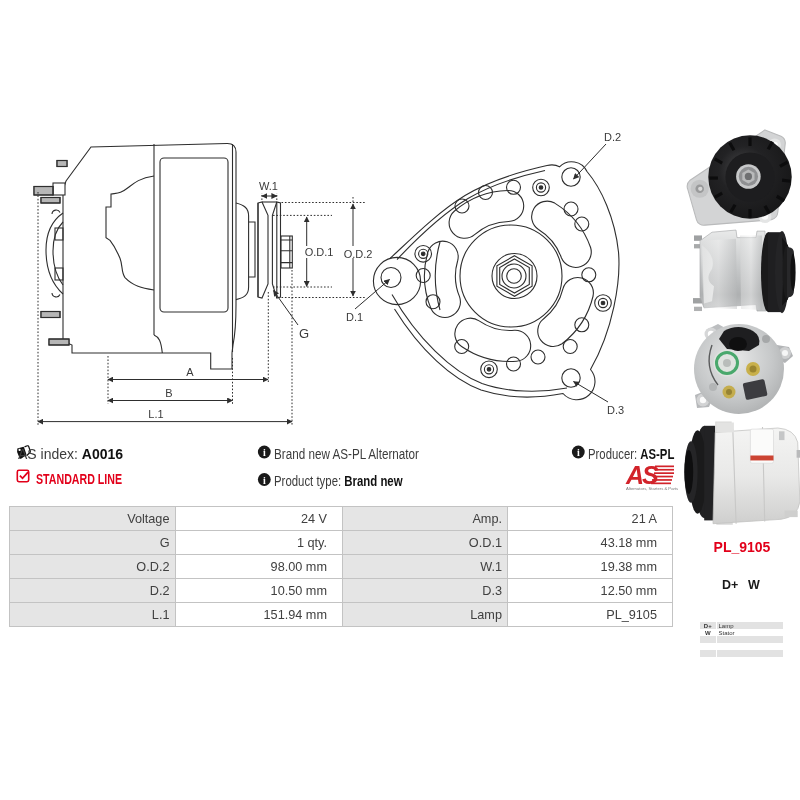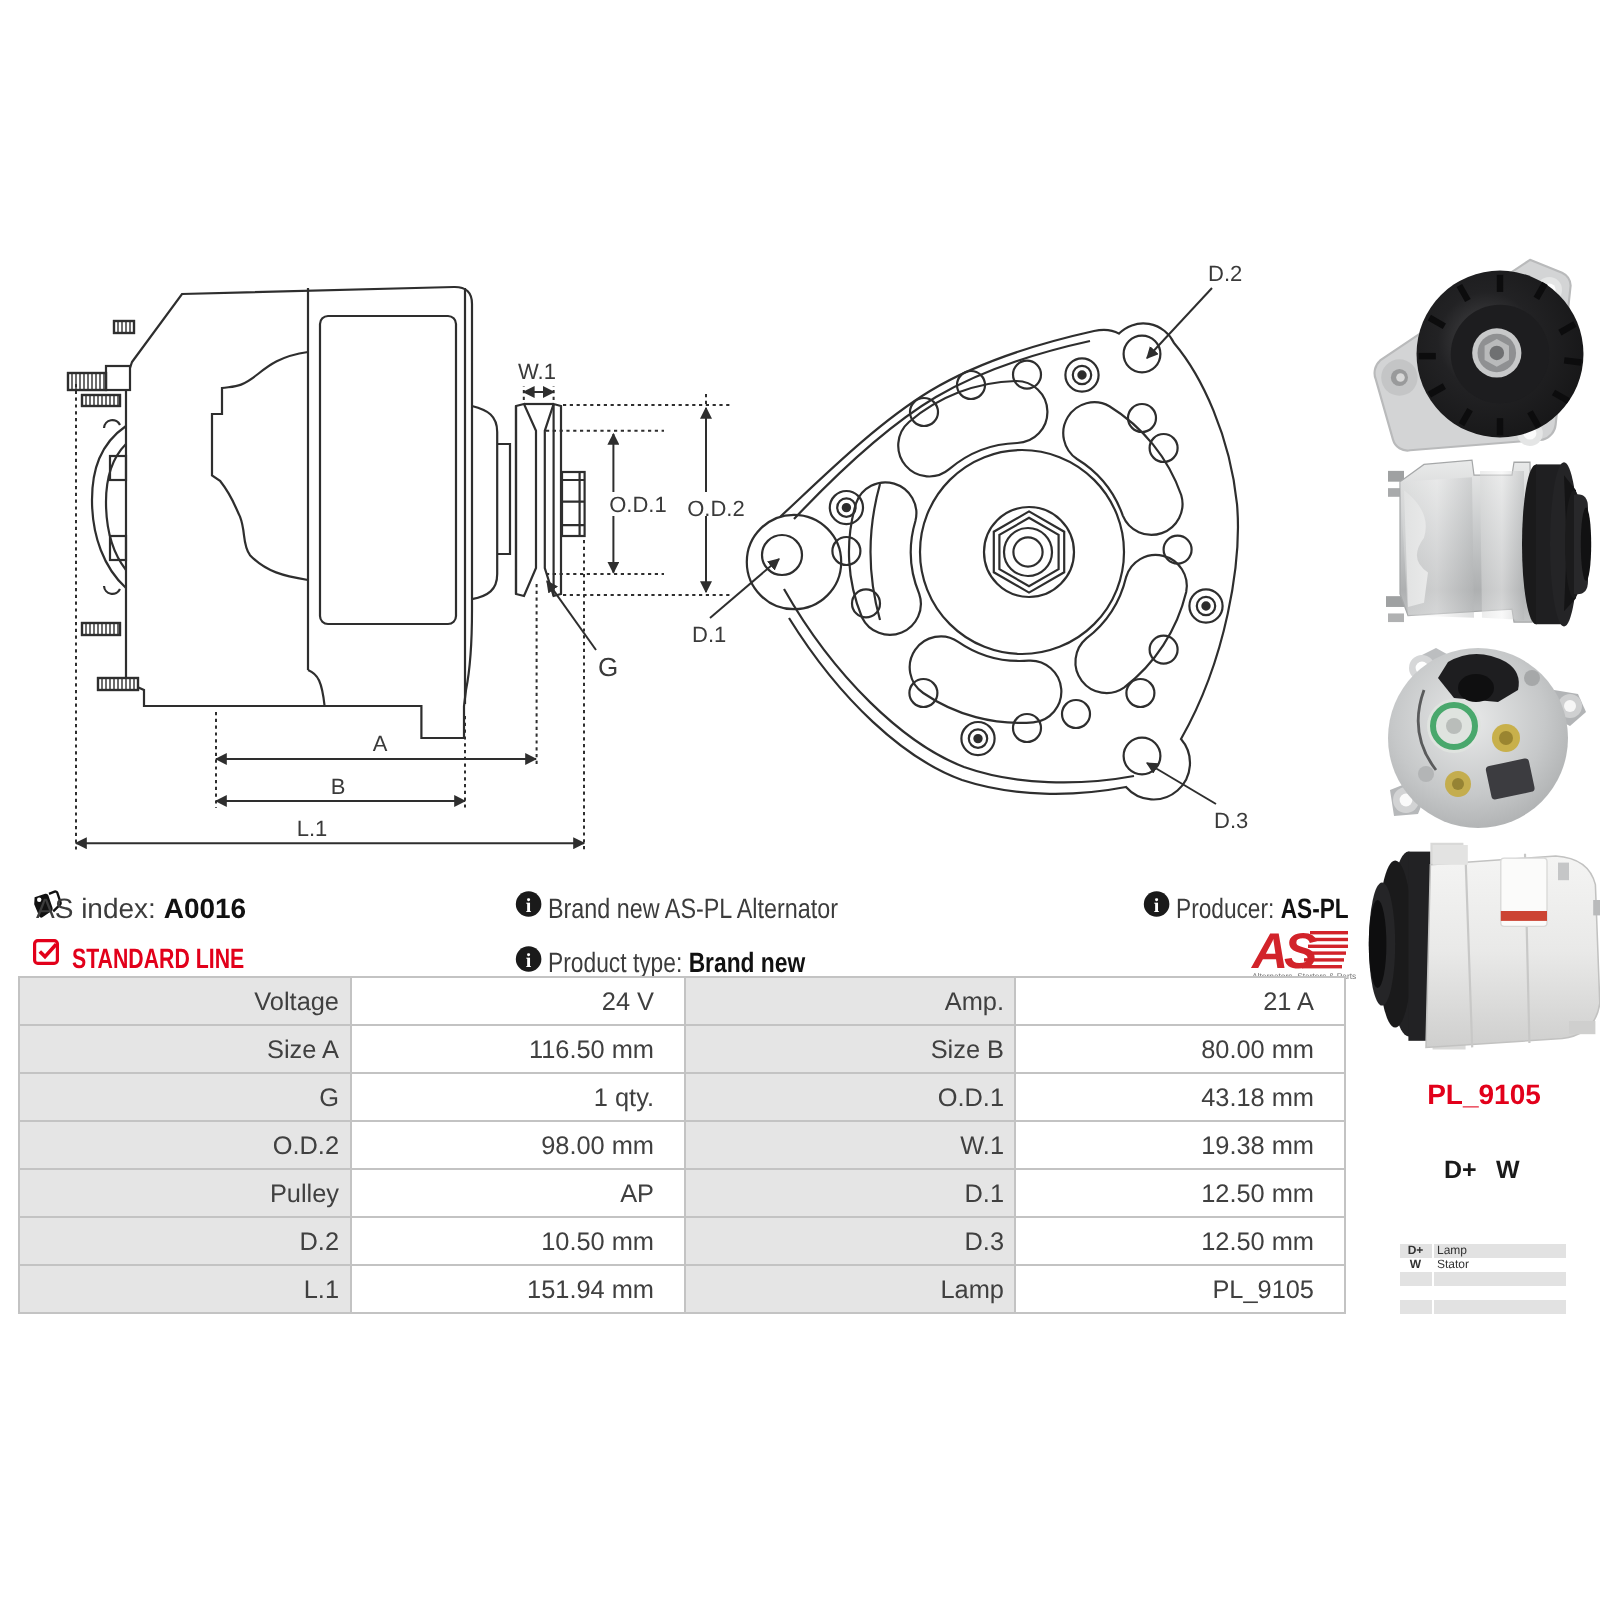--- a/index.html
+++ b/index.html
@@ -2,21 +2,21 @@
 <html><head>
 <meta charset="utf-8">
 <style>
 html,body{margin:0;padding:0}
 body{width:800px;height:800px;background:#fff;font-family:"Liberation Sans",sans-serif;position:relative;overflow:hidden}
 .abs{position:absolute}
 .b{font-weight:bold}
 .red{color:#e2001a}
 .infotxt{font-size:14px;color:#3c3c3c;white-space:nowrap}
 .infotxt.red{color:#e2001a}
-#spec{position:absolute;left:9px;top:488px;width:663px;border-collapse:collapse;table-layout:fixed;font-size:12.7px;color:#404040}
+#spec{position:absolute;left:9px;top:506px;width:663px;border-collapse:collapse;table-layout:fixed;font-size:12.7px;color:#404040}
 #spec td{border:1px solid #c3c3c3;height:23px;padding:0;text-align:right;vertical-align:middle}
 #spec td.l{background:#e5e5e5;padding-right:5px}
 #spec td.v{background:#fff;padding-right:15px}
 #mini{position:absolute;left:700px;top:622px;width:83px;border-collapse:collapse;table-layout:fixed;font-size:6px;color:#333}
 #mini td{height:7.1px;padding:0 2px;vertical-align:middle}
 #mini tr.g td{background:#e2e2e2}
 #mini td.k{font-weight:bold;text-align:center;border-right:1.6px solid #fff}
 </style>
 </head>
 <body>
@@ -349,42 +349,30 @@
       <col style="width:165px">
     </colgroup>
 <tbody>
       <tr>
         <td class="l">Voltage</td>
         <td class="v">24 V</td>
         <td class="l">Amp.</td>
         <td class="v">21 A</td>
       </tr>
 <tr>
-        <td class="l">Size A</td>
-        <td class="v">116.50 mm</td>
-        <td class="l">Size B</td>
-        <td class="v">80.00 mm</td>
-      </tr>
-<tr>
         <td class="l">G</td>
         <td class="v">1 qty.</td>
         <td class="l">O.D.1</td>
         <td class="v">43.18 mm</td>
       </tr>
 <tr>
         <td class="l">O.D.2</td>
         <td class="v">98.00 mm</td>
         <td class="l">W.1</td>
         <td class="v">19.38 mm</td>
-      </tr>
-<tr>
-        <td class="l">Pulley</td>
-        <td class="v">AP</td>
-        <td class="l">D.1</td>
-        <td class="v">12.50 mm</td>
       </tr>
 <tr>
         <td class="l">D.2</td>
         <td class="v">10.50 mm</td>
         <td class="l">D.3</td>
         <td class="v">12.50 mm</td>
       </tr>
 <tr>
         <td class="l">L.1</td>
         <td class="v">151.94 mm</td>

